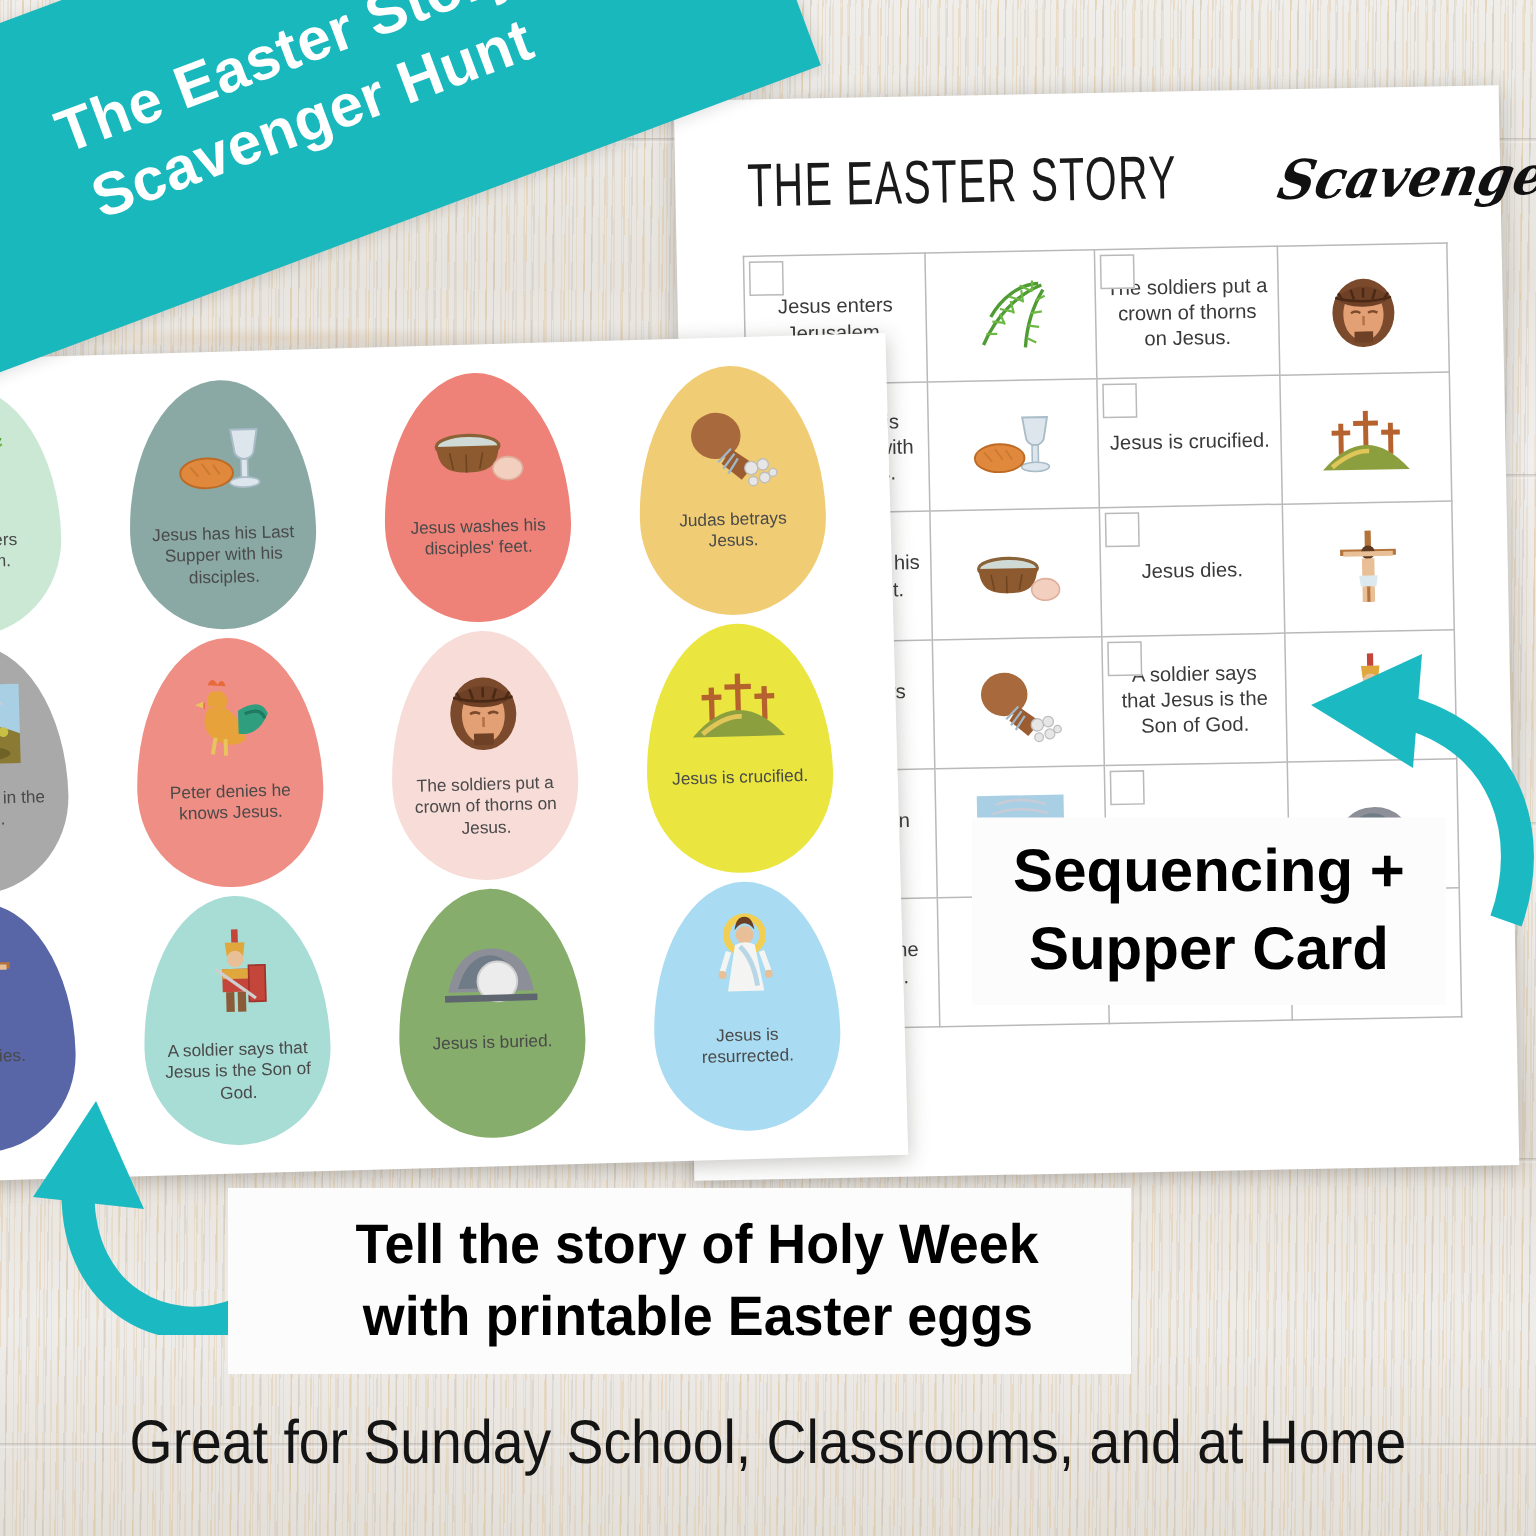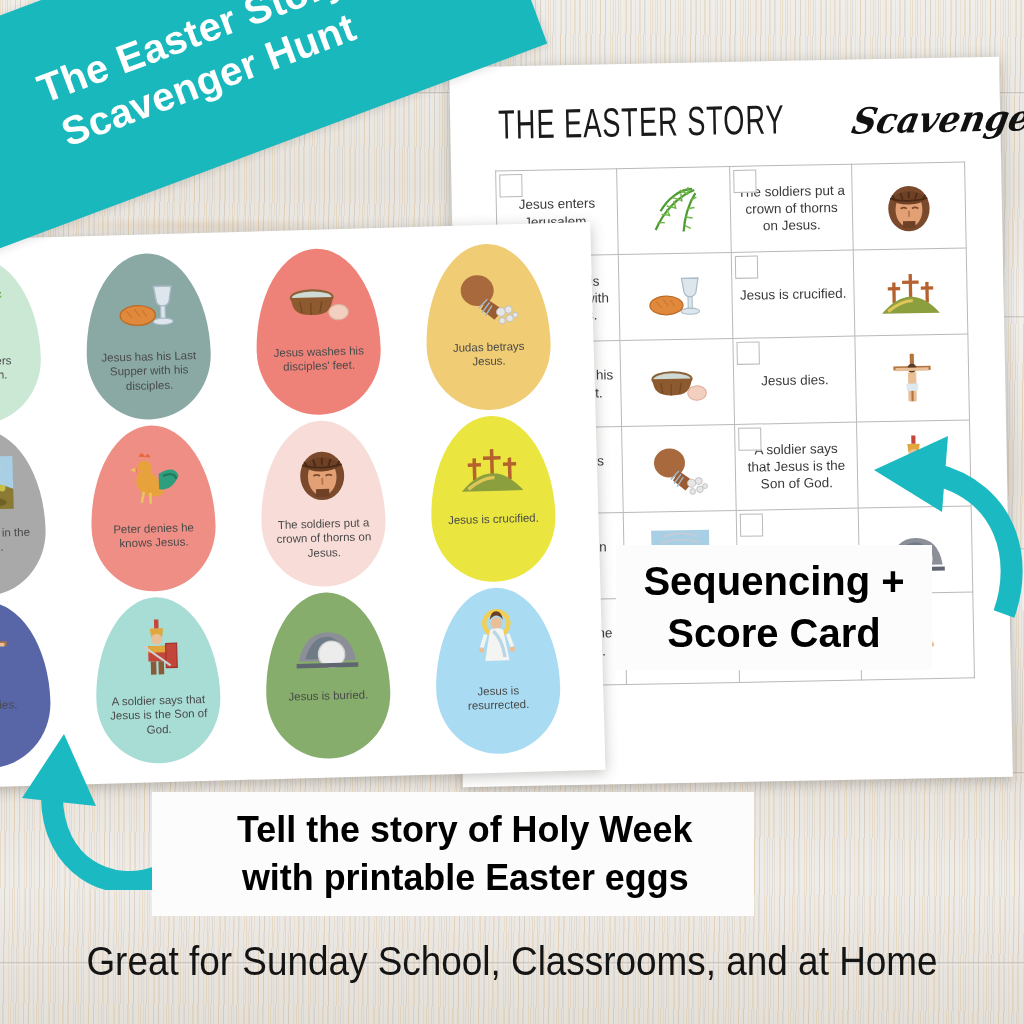--- a/index.html
+++ b/index.html
@@ -87,21 +87,21 @@
     background:#18b8bd;transform:rotate(-20.5deg);transform-origin:50% 50%;
     box-shadow:0 2px 10px rgba(0,0,0,.12);}
   .banner-text{position:absolute;left:0;top:0;width:100%;height:100%;
     display:flex;flex-direction:column;align-items:center;justify-content:center;
     color:#fff;font-weight:700;font-size:40px;line-height:1.22;letter-spacing:.4px;
     text-align:center;}
 
   
   .callout{position:absolute;background:#fcfcfc;display:flex;flex-direction:column;
     align-items:center;justify-content:center;text-align:center;color:#000;font-weight:700;}
-  #cal-seq{left:616px;top:545px;width:316px;height:125px;font-size:40px;line-height:1.28;}
+  #cal-seq{left:648px;top:545px;width:316px;height:125px;font-size:40px;line-height:1.28;}
   #cal-tell{left:152px;top:792px;width:578px;height:124px;font-size:37px;line-height:1.30;padding-left:24px;}
   #cal-tell .ln{transform:scaleX(.97);}
 
   
   #tagline{position:absolute;left:0;top:938px;width:1024px;text-align:center;
     font-size:41px;color:#141414;letter-spacing:0px;
     transform:scaleX(.90);transform-origin:50% 50%;}
 
   
   .arrow{position:absolute;}
@@ -614,21 +614,21 @@
     <polygon points="18,52 92,18 86,94" fill="#1bb9c2"></polygon>
   </svg>
 
   <svg class="arrow" style="left:18px;top:700px" width="170" height="190" viewBox="0 0 170 190">
     <path d="M142 176 C 92 196, 34 166, 34 96" stroke="#1bb9c2" stroke-width="22" fill="none" stroke-linecap="butt"></path>
     <polygon points="4,98 46,34 78,106" fill="#1bb9c2"></polygon>
   </svg>
 
   <div class="callout" id="cal-seq">
     <span>Sequencing +</span>
-    <span>Score Card</span>
+    <span>Supper Card</span>
   </div>
 
   <div class="callout" id="cal-tell">
     <span class="ln">Tell the story of Holy Week</span>
     <span class="ln">with printable Easter eggs</span>
   </div>
 
   <div id="tagline">Great for Sunday School, Classrooms, and at Home</div>
 
 </div>

